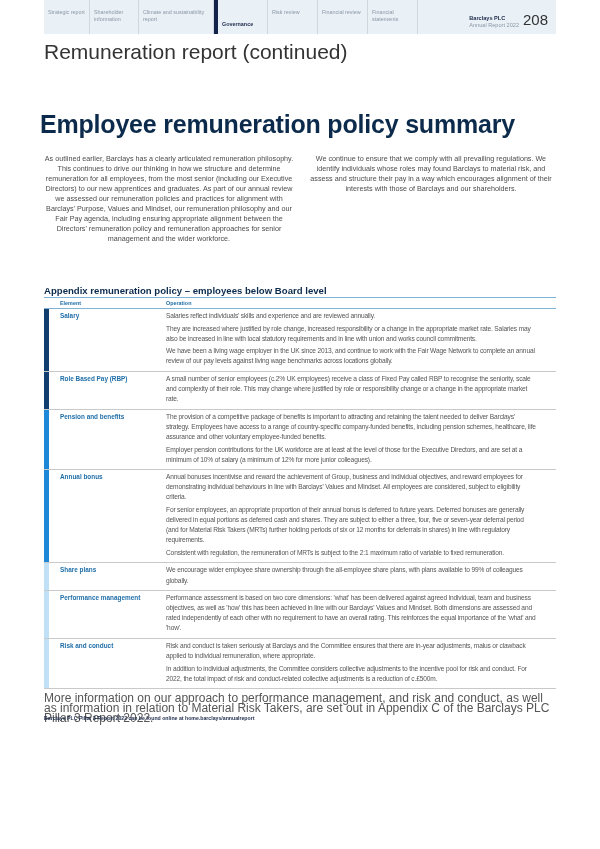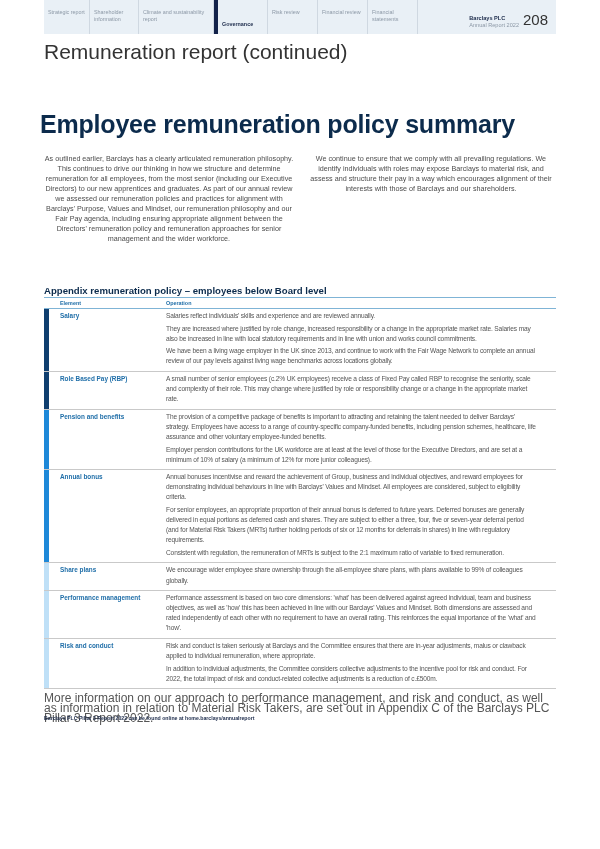--- a/index.html
+++ b/index.html
@@ -95,21 +95,21 @@
 
 <div class="section-title">Remuneration report (continued)</div>
 
 <h1 class="main-title">Employee remuneration policy summary</h1>
 
 <div class="intro">
   <div class="col">
     <p>As outlined earlier, Barclays has a clearly articulated remuneration philosophy. This continues to drive our thinking in how we structure and determine remuneration for all employees, from the most senior (including our Executive Directors) to our new apprentices and graduates. As part of our annual review we assessed our remuneration policies and practices for alignment with Barclays' Purpose, Values and Mindset, our remuneration philosophy and our Fair Pay agenda, including ensuring appropriate alignment between the Directors' remuneration policy and remuneration approaches for senior management and the wider workforce.</p>
   </div>
   <div class="col">
-    <p>We continue to ensure that we comply with all prevailing regulations. We identify individuals with roles may expose Barclays to material risk, and assess and structure their pay in a way which encourages alignment of their interests with those of Barclays and our shareholders.</p>
+    <p>We continue to ensure that we comply with all prevailing regulations. We identify individuals whose roles may found Barclays to material risk, and assess and structure their pay in a way which encourages alignment of their interests with those of Barclays and our shareholders.</p>
   </div>
 </div>
 
 <div class="table-title">Appendix remuneration policy – employees below Board level</div>
 
 <div class="policy-table">
   <div class="thead">
     <div class="h1">Element</div>
     <div class="h2">Operation</div>
   </div>

